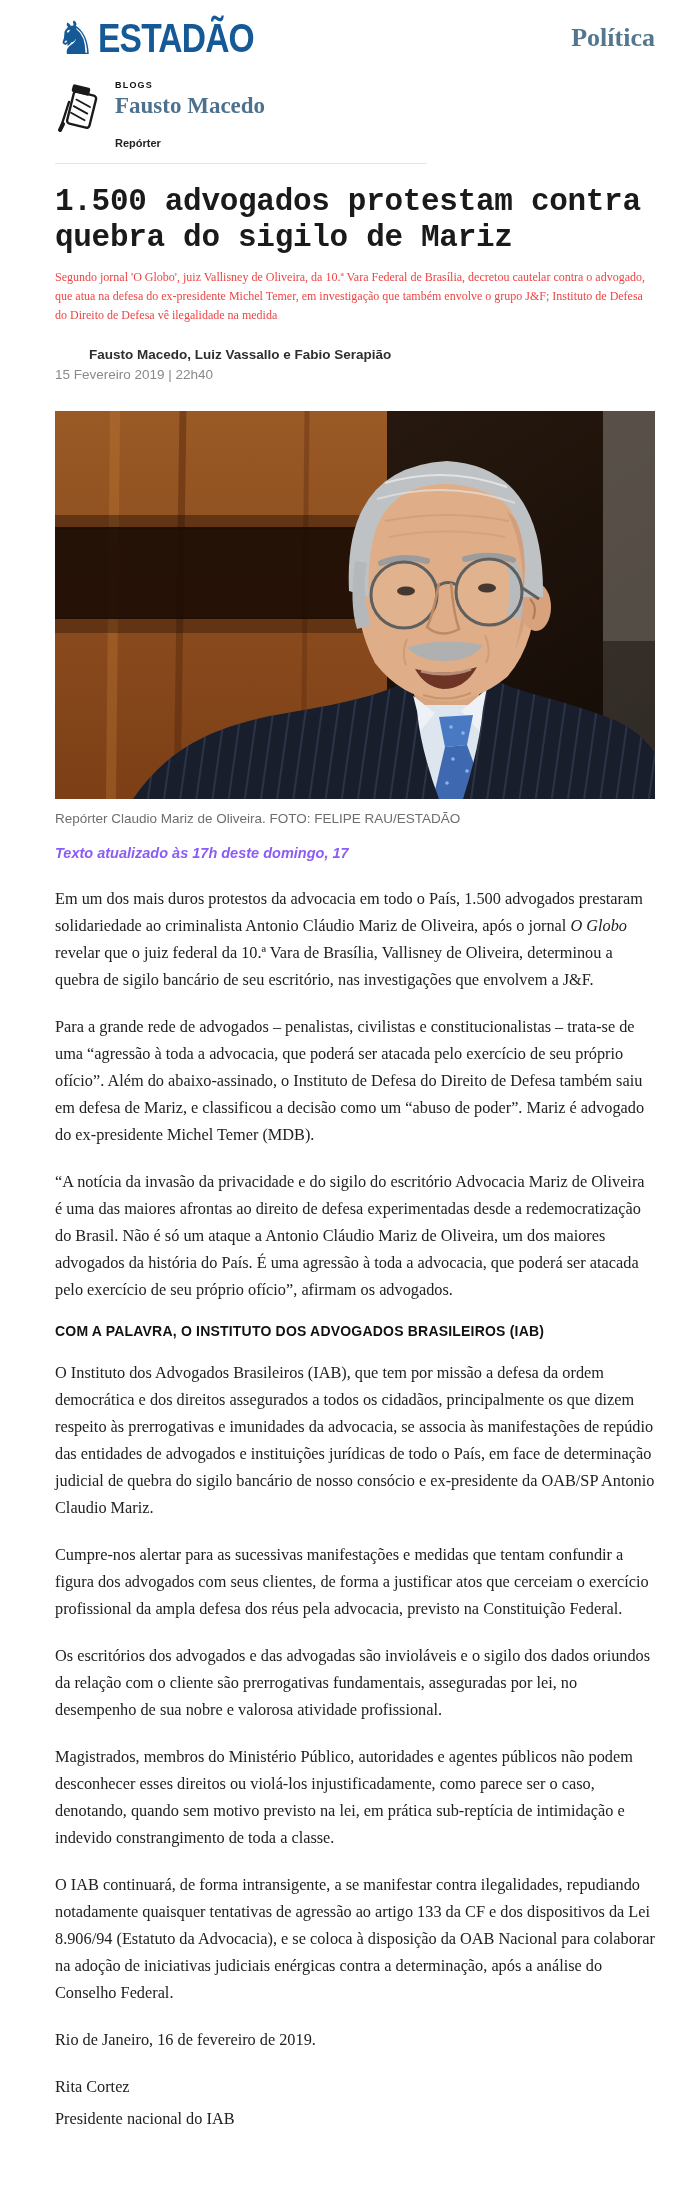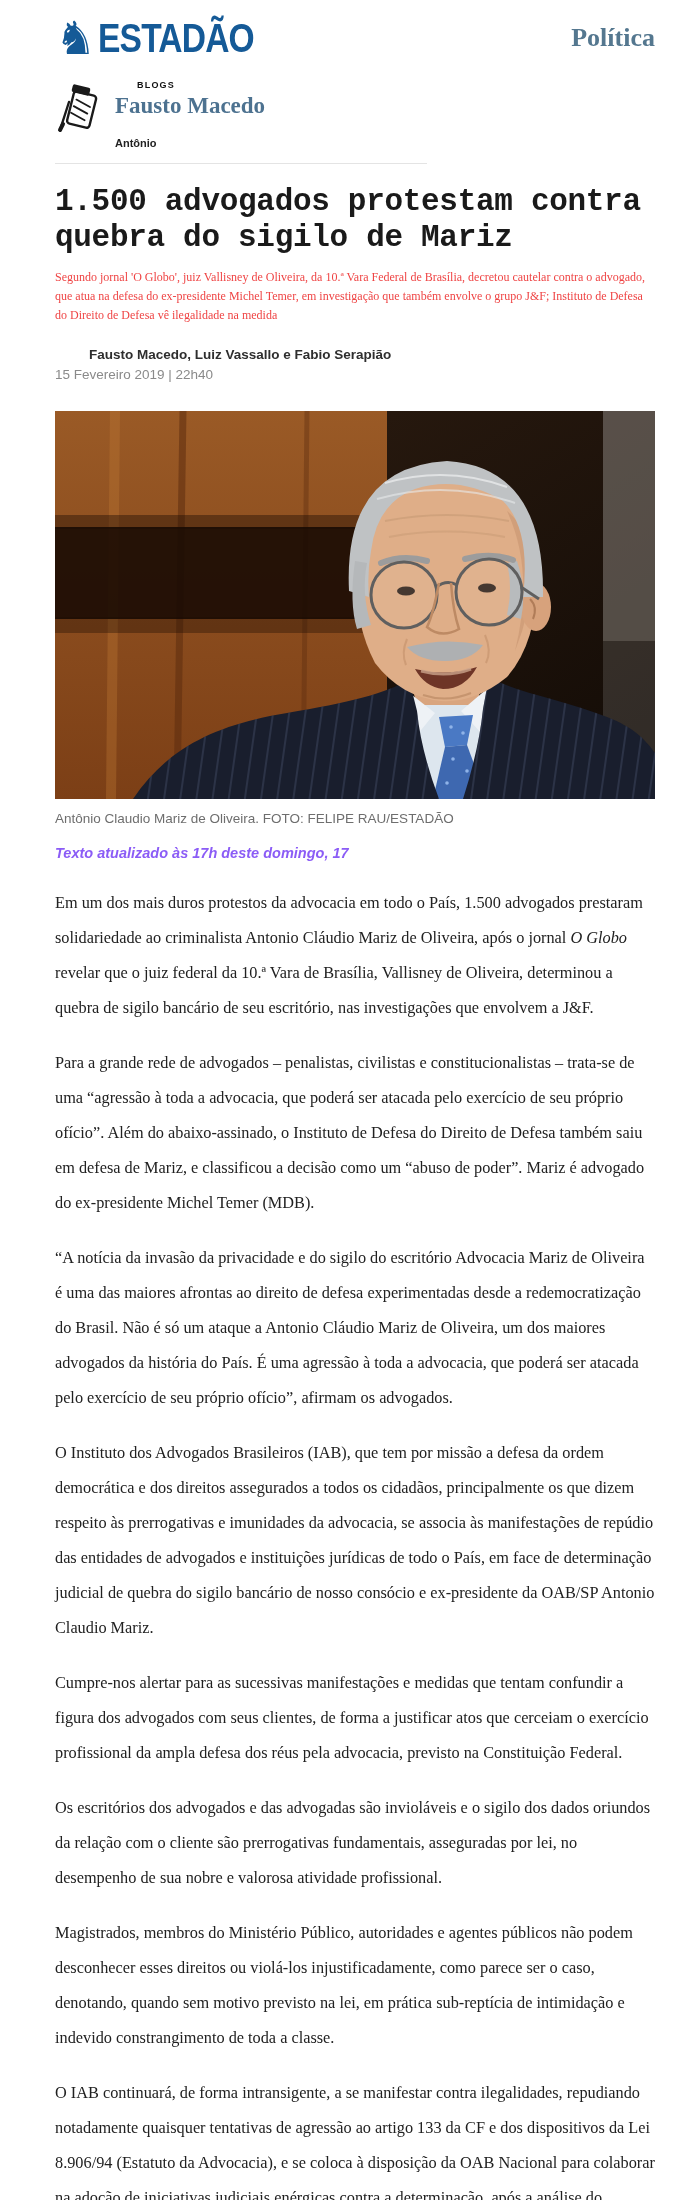--- a/index.html
+++ b/index.html
@@ -41,21 +41,21 @@
   }
   
   .container{padding:0 45px 30px 55px;}
   .blog-card{
     margin-top:14px;width:372px;
     display:flex;gap:14px;align-items:flex-start;
     border-bottom:1px solid var(--divider);
     padding-bottom:14px;
   }
   .blog-icon{flex:0 0 auto;cursor:pointer;}
-  .blog-kicker{font-size:9px;font-weight:bold;letter-spacing:1.2px;color:#111;margin-left:22px;}
+  .blog-kicker{font-size:9px;font-weight:bold;letter-spacing:1.2px;color:#111;}
   .blog-name{
     display:inline-block;margin:3px 0 18px;
     font-family:"Liberation Serif", serif;font-weight:bold;font-size:23px;
     color:var(--blog-blue);text-decoration:none;cursor:pointer;
   }
   .blog-role{font-size:11px;font-weight:bold;color:#222;}
   
   h1{
     margin:20px 0 12px;
     font-family:Liberation Mono, monospace;
@@ -76,21 +76,21 @@
     margin:10px 0 0;font-size:13.5px;color:var(--caption);line-height:20px;
   }
   .update-note{
     margin:16px 0 0;font-size:14.5px;font-weight:bold;font-style:italic;color:#8b5cf6;
   }
   
   .body{margin-top:24px;max-width:600px;}
   .body p{
     margin:0 0 20px;
     font-family:"Liberation Serif", serif;
-    font-size:16.3px;line-height:35px;color:var(--body-text);
+    font-size:16.3px;line-height:27px;color:var(--body-text);
   }
   .body p em{font-style:italic;}
   .body h2.section-heading{
     margin:6px 0 20px;
     font-family:"Liberation Sans", sans-serif;
     font-size:14px;font-weight:800;color:#111;letter-spacing:.2px;
   }
   .body p.tight{margin-bottom:5px;}
 </style>
 </head>
@@ -120,21 +120,21 @@
             </g>
             <rect x="17" y="6" width="18" height="8" rx="2" transform="rotate(14 26 10)" fill="#1a1a1a" stroke="none"></rect>
             <line x1="5" y1="50" x2="14" y2="22"></line>
             <path d="M5,50 L8,44" stroke-width="4"></path>
           </g>
         </svg>
       </span>
       <div class="blog-meta">
         <div class="blog-kicker">BLOGS</div>
         <a class="blog-name">Fausto Macedo</a>
-        <div class="blog-role">Antônio</div>
+        <div class="blog-role">Repórter</div>
       </div>
     </div>
 
     <h1>1.500 advogados protestam contra quebra do sigilo de Mariz</h1>
 
     <p class="standfirst">Segundo jornal 'O Globo', juiz Vallisney de Oliveira, da 10.ª Vara Federal de Brasília, decretou cautelar contra o advogado, que atua na defesa do ex-presidente Michel Temer, em investigação que também envolve o grupo J&amp;F; Instituto de Defesa do Direito de Defesa vê ilegalidade na medida</p>
 
     <div class="byline">Fausto Macedo, Luiz Vassallo e Fabio Serapião</div>
     <div class="dateline">15 Fevereiro 2019 | 22h40</div>
 
@@ -209,28 +209,29 @@
         <path d="M384,172 Q378,204 372,216 Q386,228 404,218 Q398,200 396,172" fill="none" stroke="#bd8a64" stroke-width="2.5"></path>
         <path d="M352,228 Q346,242 351,254" stroke="#bd8a64" stroke-width="2" fill="none" opacity="0.5"></path>
         <path d="M430,224 Q437,240 431,252" stroke="#bd8a64" stroke-width="2" fill="none" opacity="0.5"></path>
         <path d="M352,236 Q390,226 428,234 Q416,250 390,250 Q364,250 352,236 Z" fill="#aeb0b2"></path>
         <path d="M360,258 Q392,266 422,256 Q410,278 388,278 Q370,276 360,258 Z" fill="#6e3527"></path>
         <path d="M366,260 Q392,267 416,258" stroke="#caa48c" stroke-width="3" fill="none" opacity="0.8"></path>
         <path d="M368,284 Q392,292 416,282" stroke="#b5835f" stroke-width="2" fill="none" opacity="0.6"></path>
       </svg>
     </figure>
 
-    <figcaption class="caption">Antônio Claudio Mariz de Oliveira. FOTO: FELIPE RAU/ESTADÃO</figcaption>
+    <figcaption class="caption">Repórter Claudio Mariz de Oliveira. FOTO: FELIPE RAU/ESTADÃO</figcaption>
 
     <p class="update-note">Texto atualizado às 17h deste domingo, 17</p>
 
     <div class="body">
         <p><span>Em um dos mais duros protestos da advocacia em todo o País, 1.500 advogados prestaram solidariedade ao criminalista Antonio Cláudio Mariz de Oliveira, após o jornal </span><em>O Globo</em><span> revelar que o juiz federal da 10.ª Vara de Brasília, Vallisney de Oliveira, determinou a quebra de sigilo bancário de seu escritório, nas investigações que envolvem a J&amp;F.</span></p>
         <p><span>Para a grande rede de advogados – penalistas, civilistas e constitucionalistas – trata-se de uma “agressão à toda a advocacia, que poderá ser atacada pelo exercício de seu próprio ofício”. Além do abaixo-assinado, o Instituto de Defesa do Direito de Defesa também saiu em defesa de Mariz, e classificou a decisão como um “abuso de poder”. Mariz é advogado do ex-presidente Michel Temer (MDB).</span></p>
         <p><span>“A notícia da invasão da privacidade e do sigilo do escritório Advocacia Mariz de Oliveira é uma das maiores afrontas ao direito de defesa experimentadas desde a redemocratização do Brasil. Não é só um ataque a Antonio Cláudio Mariz de Oliveira, um dos maiores advogados da história do País. É uma agressão à toda a advocacia, que poderá ser atacada pelo exercício de seu próprio ofício”, afirmam os advogados.</span></p>
+        <h2 class="section-heading"><span>COM A PALAVRA, O INSTITUTO DOS ADVOGADOS BRASILEIROS (IAB)</span></h2>
         <p><span>O Instituto dos Advogados Brasileiros (IAB), que tem por missão a defesa da ordem democrática e dos direitos assegurados a todos os cidadãos, principalmente os que dizem respeito às prerrogativas e imunidades da advocacia, se associa às manifestações de repúdio das entidades de advogados e instituições jurídicas de todo o País, em face de determinação judicial de quebra do sigilo bancário de nosso consócio e ex-presidente da OAB/SP Antonio Claudio Mariz.</span></p>
         <p><span>Cumpre-nos alertar para as sucessivas manifestações e medidas que tentam confundir a figura dos advogados com seus clientes, de forma a justificar atos que cerceiam o exercício profissional da ampla defesa dos réus pela advocacia, previsto na Constituição Federal.</span></p>
         <p><span>Os escritórios dos advogados e das advogadas são invioláveis e o sigilo dos dados oriundos da relação com o cliente são prerrogativas fundamentais, asseguradas por lei, no desempenho de sua nobre e valorosa atividade profissional.</span></p>
         <p><span>Magistrados, membros do Ministério Público, autoridades e agentes públicos não podem desconhecer esses direitos ou violá-los injustificadamente, como parece ser o caso, denotando, quando sem motivo previsto na lei, em prática sub-reptícia de intimidação e indevido constrangimento de toda a classe.</span></p>
         <p><span>O IAB continuará, de forma intransigente, a se manifestar contra ilegalidades, repudiando notadamente quaisquer tentativas de agressão ao artigo 133 da CF e dos dispositivos da Lei 8.906/94 (Estatuto da Advocacia), e se coloca à disposição da OAB Nacional para colaborar na adoção de iniciativas judiciais enérgicas contra a determinação, após a análise do Conselho Federal.</span></p>
         <p><span>Rio de Janeiro, 16 de fevereiro de 2019.</span></p>
         <p class="tight"><span>Rita Cortez</span></p>
         <p class="tight"><span>Presidente nacional do IAB</span></p>
       </div>
 

